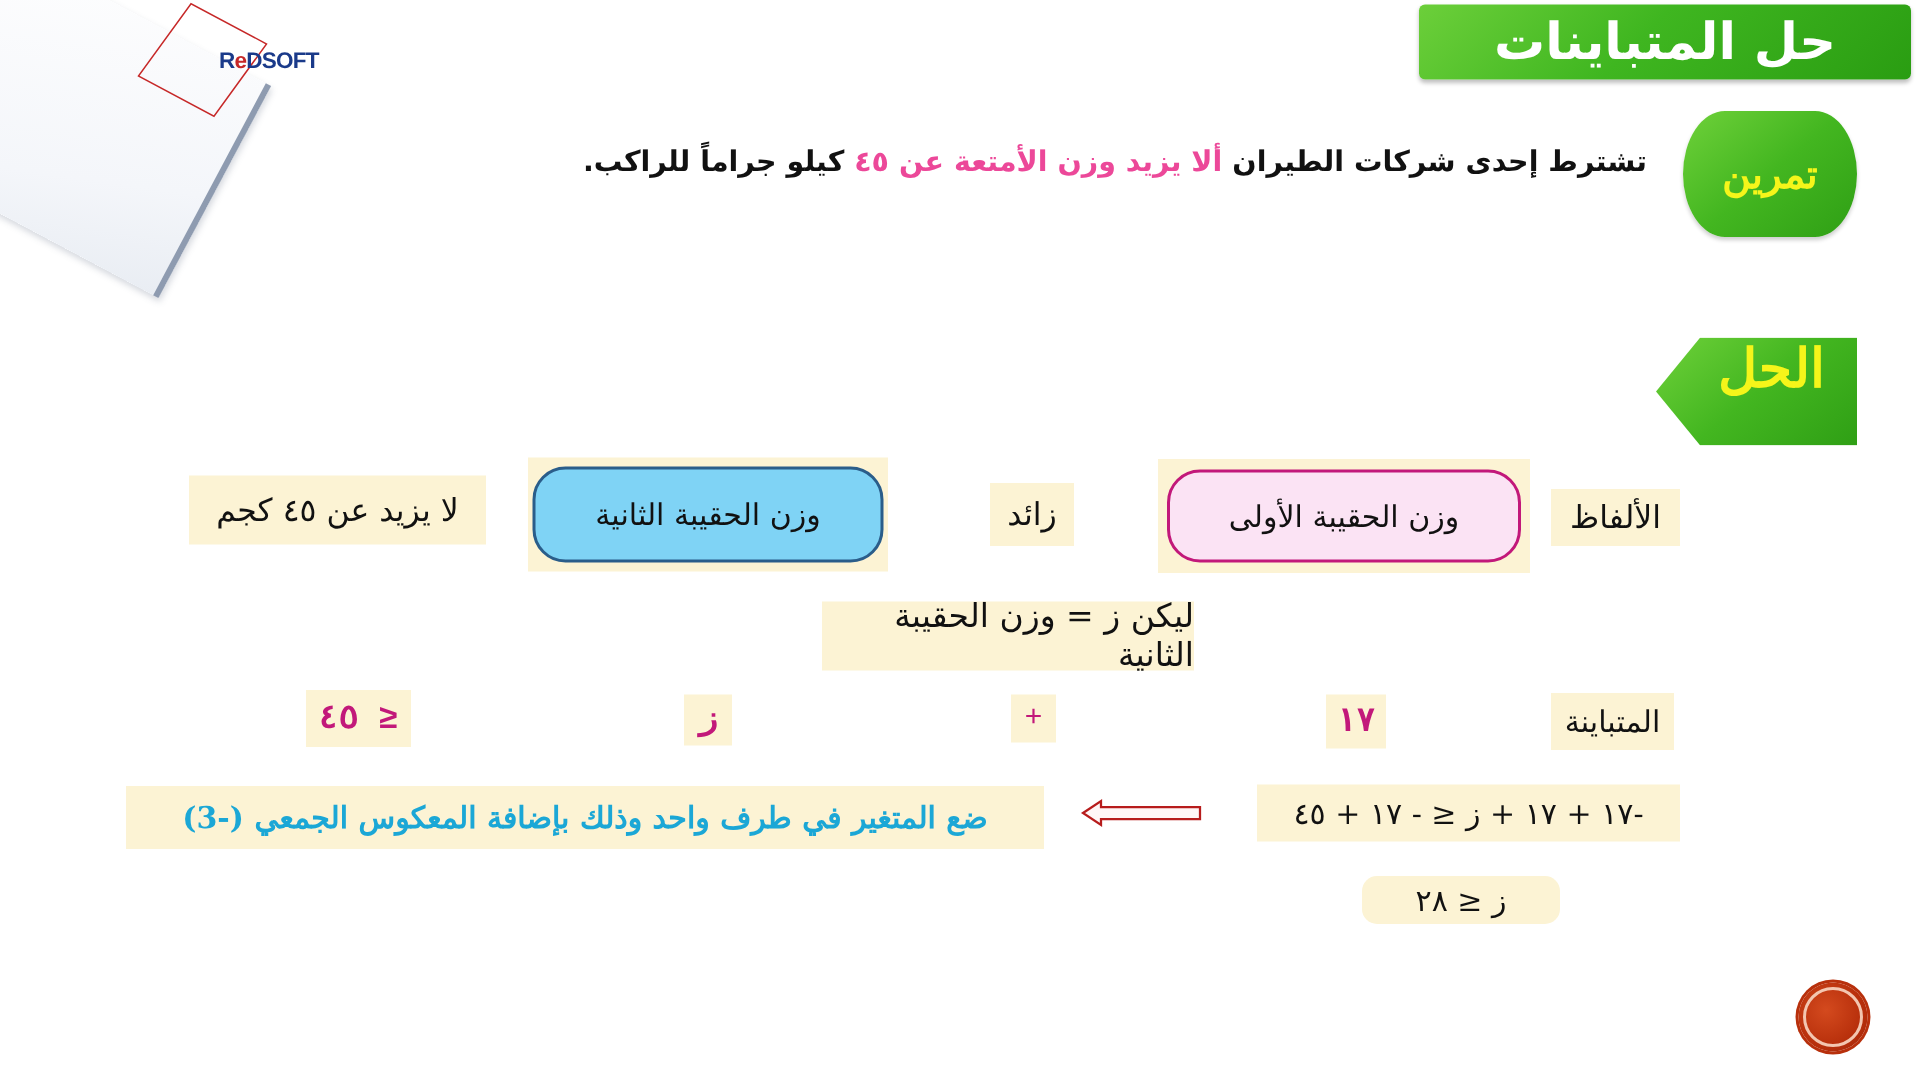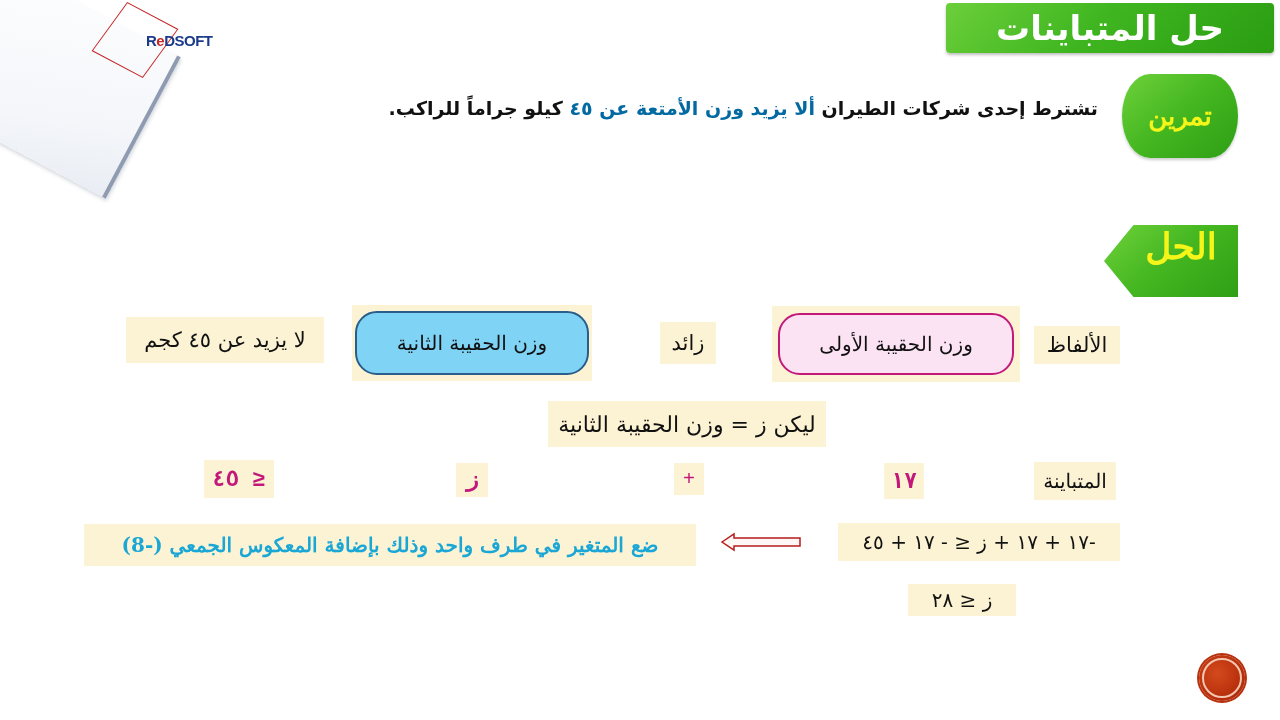--- a/index.html
+++ b/index.html
@@ -59,21 +59,21 @@
       display: flex; align-items: flex-start; justify-content: center; padding-left: 20px;
     }
     .badge-solution span { font-size: 36px; }
 
     
     .problem {
       position: absolute; right: 182px; top: 88px; width: 760px; direction: rtl; text-align: right;
       font-family: "DejaVu Sans", sans-serif; font-weight: bold; font-size: 19px; line-height: 40px;
       color: #111111;
     }
-    .red { color: #0369a1; }
+    .red { color: #ec4899; }
     .blue { color: #1a237e; }
 
     
     .cream {
       position: absolute; background: #fcf3d4; direction: rtl; color: #111;
       font-family: "DejaVu Serif", serif; display: flex; align-items: center; justify-content: center;
     }
     .pill {
       position: absolute; border-radius: 22px; display: flex; align-items: center; justify-content: center;
       font-family: "DejaVu Serif", serif; direction: rtl; color: #111; font-size: 20px;
@@ -137,21 +137,21 @@
 </div>
 <div class="cream" style="left:352px; top:305px; width:240px; height:76px;">
   <div class="pill pill-blue" style="position:static; width:234px; height:64px;">
     <span>وزن الحقيبة الثانية</span>
   </div>
 </div>
 <div class="cream" style="left:126px; top:317px; width:198px; height:46px; font-size:21px;">
   <span>لا يزيد عن ٤٥ كجم</span>
 </div>
 
-<div class="cream" style="left:548px; top:401px; width:278px; height:46px; font-size:22px;">
+<div class="cream" style="left:548px; top:401px; width:248px; height:46px; font-size:22px;">
   <span>ليكن ز = وزن الحقيبة الثانية</span>
 </div>
 
 <div class="cream" style="left:1034px; top:462px; width:82px; height:38px; font-size:20px;">
   <span>المتباينة</span>
 </div>
 <div class="cream magenta" style="left:884px; top:463px; width:40px; height:36px; font-size:22px; font-weight:bold;">
   <span>١٧</span>
 </div>
 <div class="cream magenta" style="left:674px; top:463px; width:30px; height:32px; font-size:20px;">
@@ -164,22 +164,22 @@
   <span>≤ ٤٥</span>
 </div>
 
 <div class="cream" style="left:838px; top:523px; width:282px; height:38px; font-size:20px;">
   <span>-١٧ + ١٧ + ز ≤ - ١٧ + ٤٥</span>
 </div>
 <svg class="arrow-left" viewBox="0 0 82 20">
   <polygon points="2,10 14,2 14,6 80,6 80,14 14,14 14,18" fill="#fff6f6" stroke="#b71c1c" stroke-width="1.5"></polygon>
 </svg>
 <div class="cream cyan" style="left:84px; top:524px; width:612px; height:42px; font-size:20px; font-weight:bold;">
-  <span>ضع المتغير في طرف واحد وذلك بإضافة المعكوس الجمعي (-8)</span>
+  <span>ضع المتغير في طرف واحد وذلك بإضافة المعكوس الجمعي (-3)</span>
 </div>
 
-<div class="cream" style="left:908px; top:584px; width:108px; height:32px; font-size:20px;">
+<div class="cream" style="left:908px; top:584px; width:132px; height:32px; font-size:20px;border-radius:10px;">
   <span>ز  ≤ ٢٨</span>
 </div>
 
 <div class="next-btn">
   <div class="ring"></div>
 </div>
 
 </body></html>

